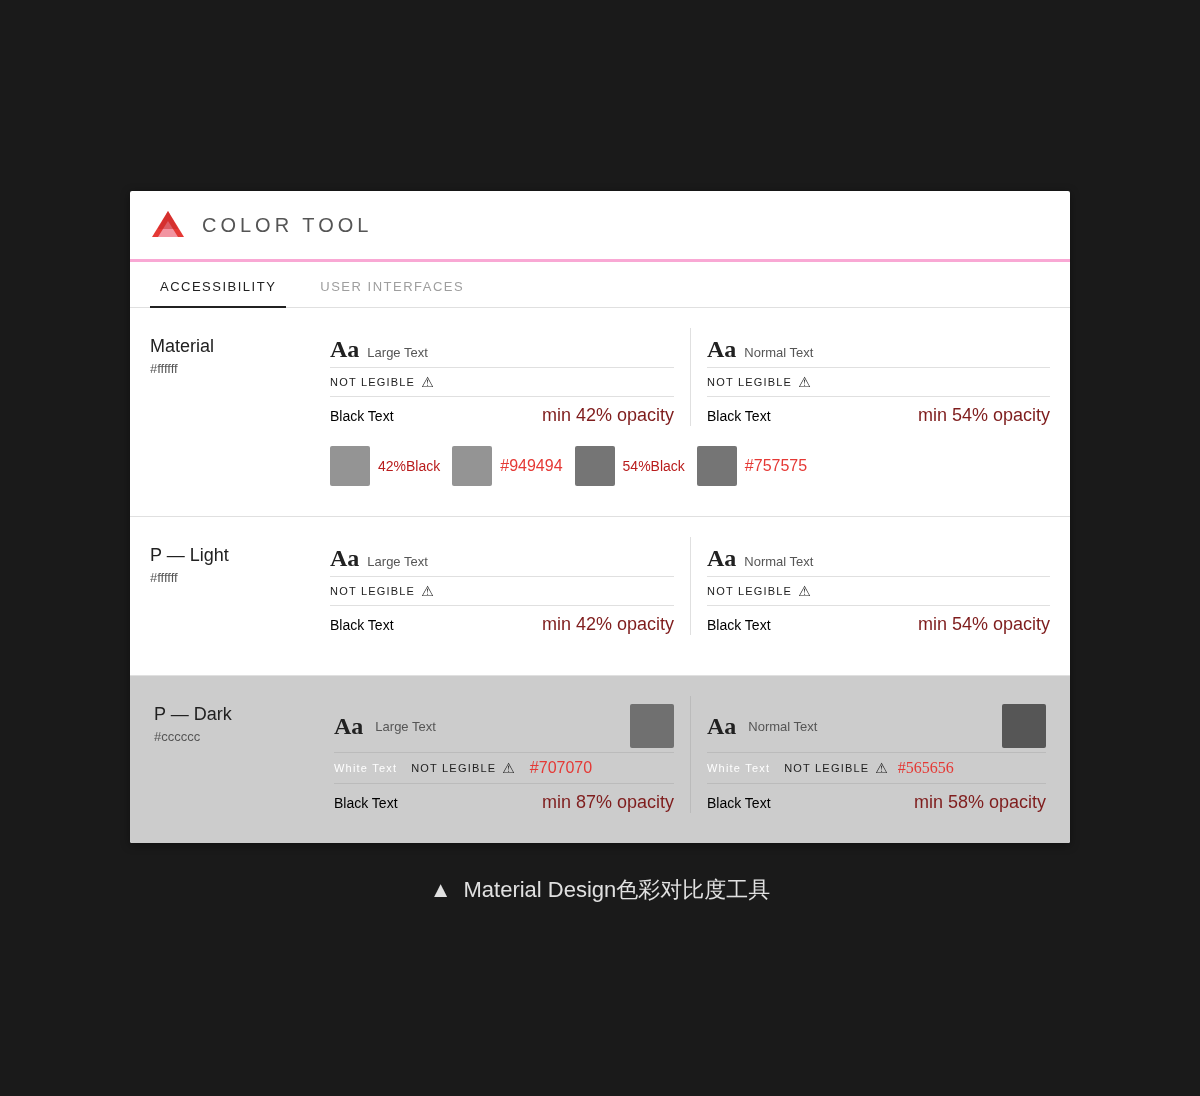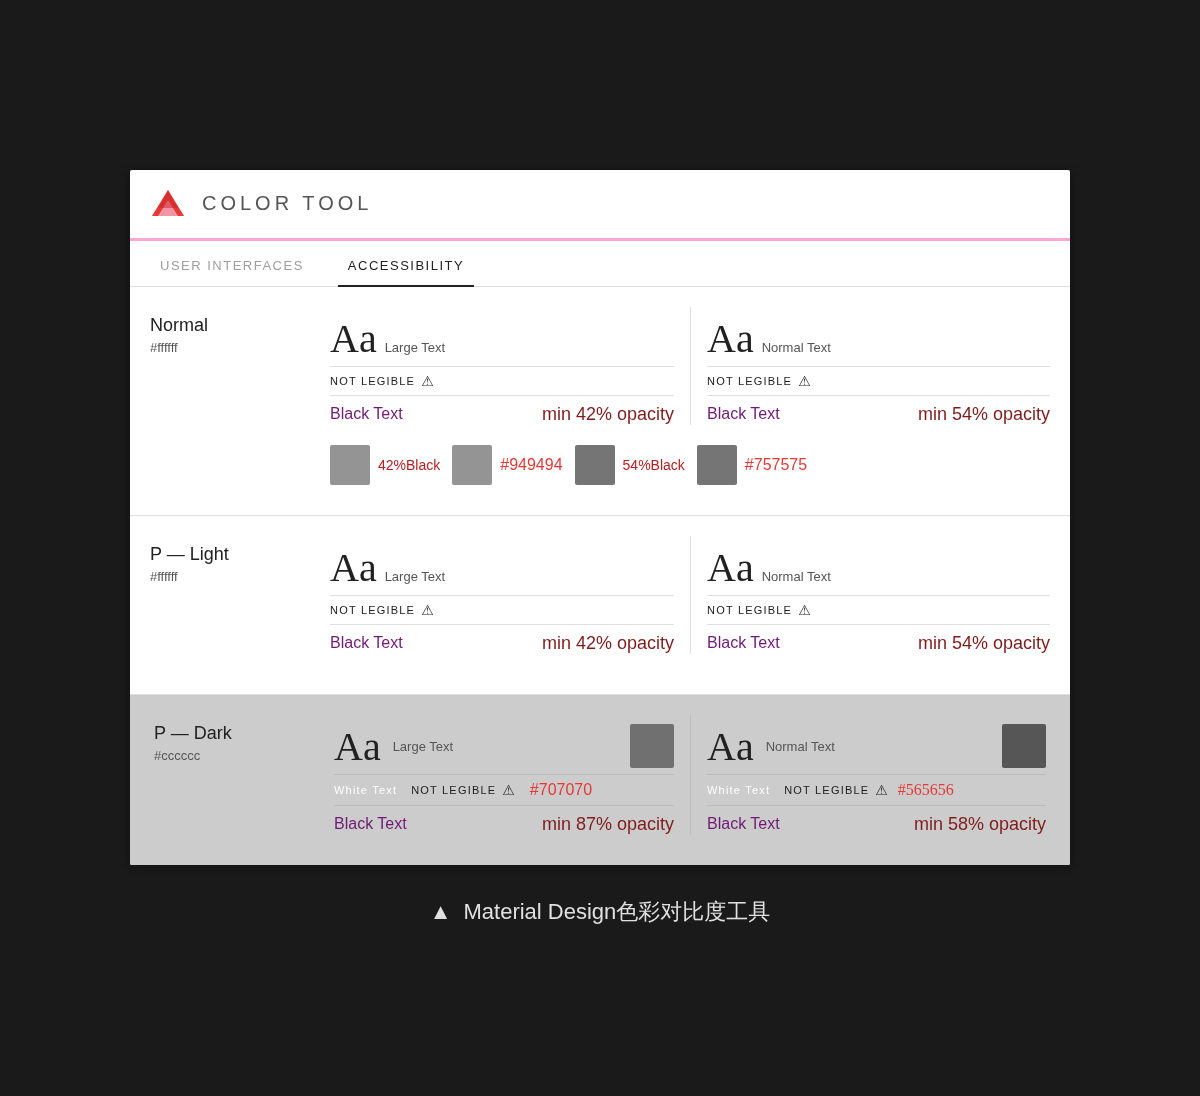--- a/index.html
+++ b/index.html
@@ -110,22 +110,22 @@
     }
 
     .aa-header {
       display: flex;
       align-items: baseline;
       gap: 8px;
       padding: 8px 0 4px;
     }
 
     .aa-big {
-      font-size: 40px;
-      font-weight: 400;
+      font-size: 24px;
+      font-weight: 700;
       color: #212121;
       font-family: Georgia, serif;
     }
 
     .aa-label {
       font-size: 13px;
       color: #555;
     }
 
     .legibility-row {
@@ -145,22 +145,22 @@
     }
 
     .white-text-label {
       font-size: 11px;
       letter-spacing: 1.2px;
       color: #ffffff;
       font-weight: 500;
     }
 
     .text-label {
-      color: #701a75;
-      font-size: 16px;
+      color: #000000;
+      font-size: 14px;
     }
 
     .opacity-value {
       color: #7f1d1d;
       font-size: 18px;
     }
 
     
     .swatches-row {
       display: flex;
@@ -292,28 +292,28 @@
         <svg viewBox="0 0 36 36" xmlns="http://www.w3.org/2000/svg">
           <polygon points="18,4 34,30 2,30" fill="#e53935"></polygon>
           <polygon points="18,14 28,30 8,30" fill="#f8bbd0" opacity="0.7"></polygon>
           <polygon points="18,4 28,22 8,22" fill="#c62828" opacity="0.5"></polygon>
         </svg>
       </div>
       <span class="header-title">COLOR  TOOL</span>
     </div>
 
     <div class="tabs">
+      <div class="tab active">ACCESSIBILITY</div>
       <div class="tab">USER INTERFACES</div>
-      <div class="tab active">ACCESSIBILITY</div>
     </div>
 
     <div class="section-white">
       <div class="section-row">
         <div class="section-left">
-          <div class="section-label">Normal</div>
+          <div class="section-label">Material</div>
           <div class="section-hex">#ffffff</div>
         </div>
         <div class="section-right">
           <div class="contrast-wrapper">
 
             <div class="contrast-cell">
               <div class="aa-header">
                 <span class="aa-big">Aa</span>
                 <span class="aa-label">Large Text</span>
               </div>

